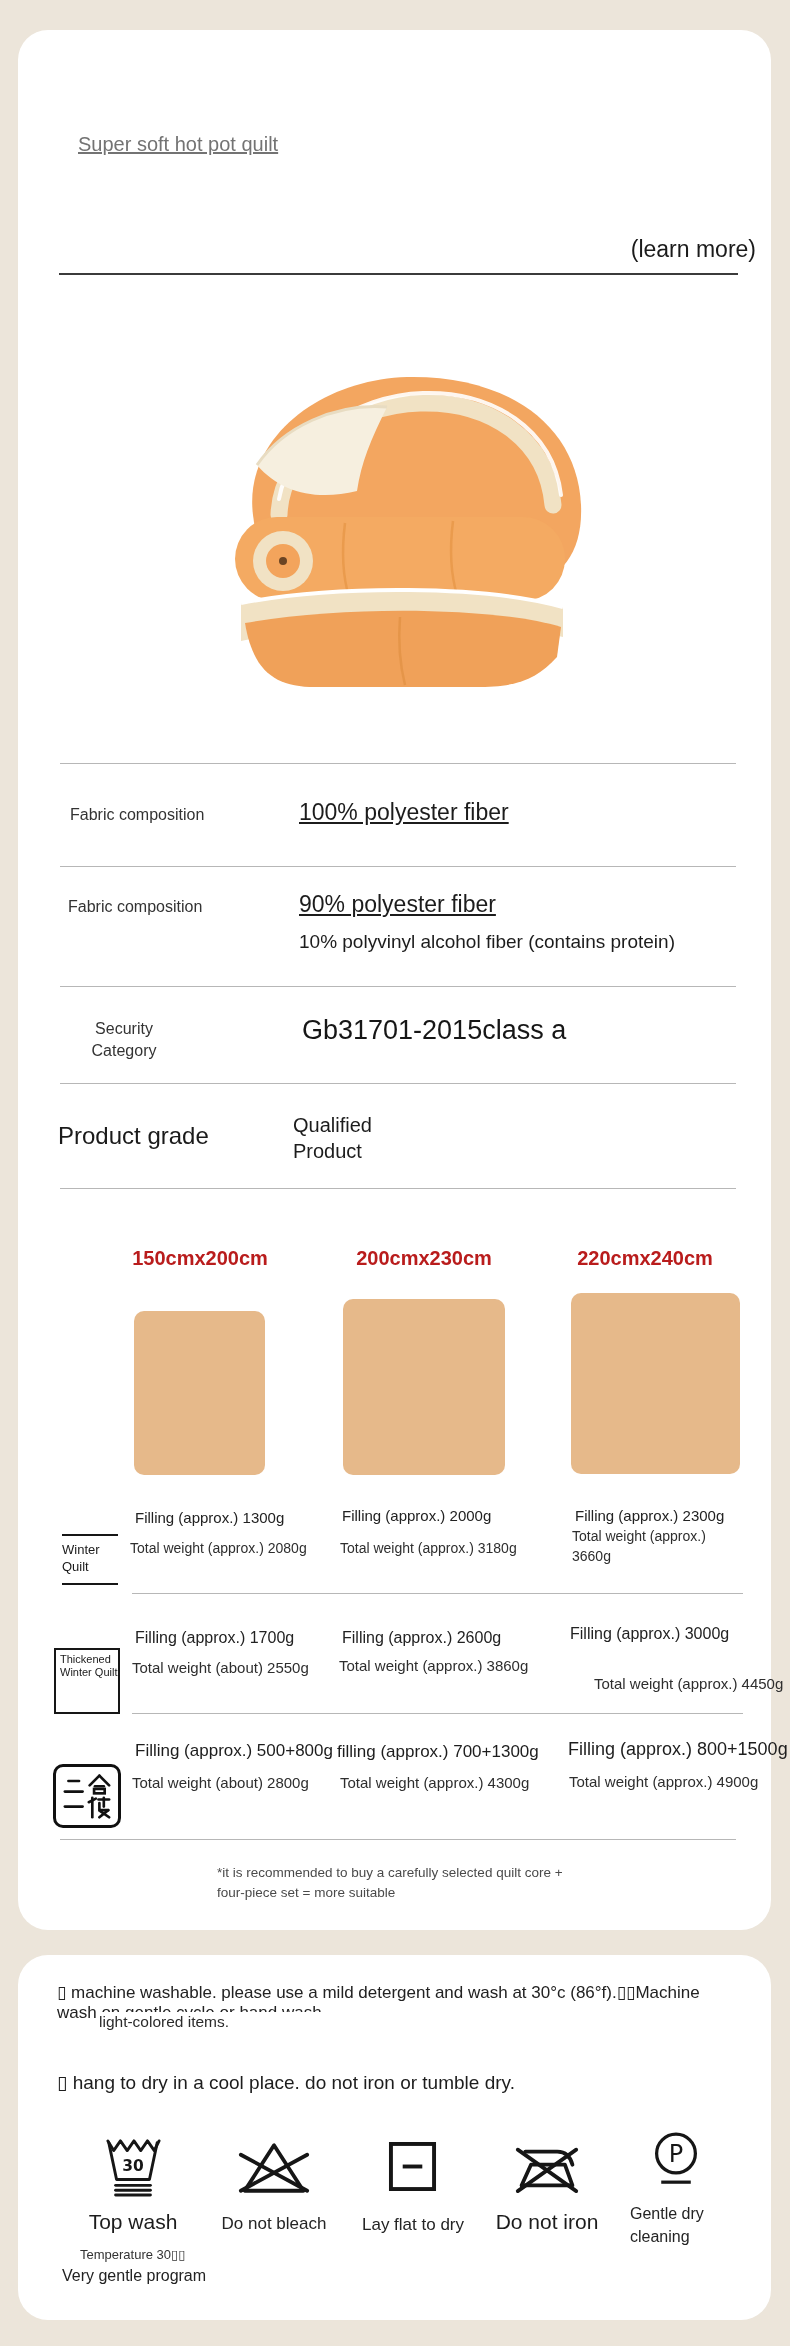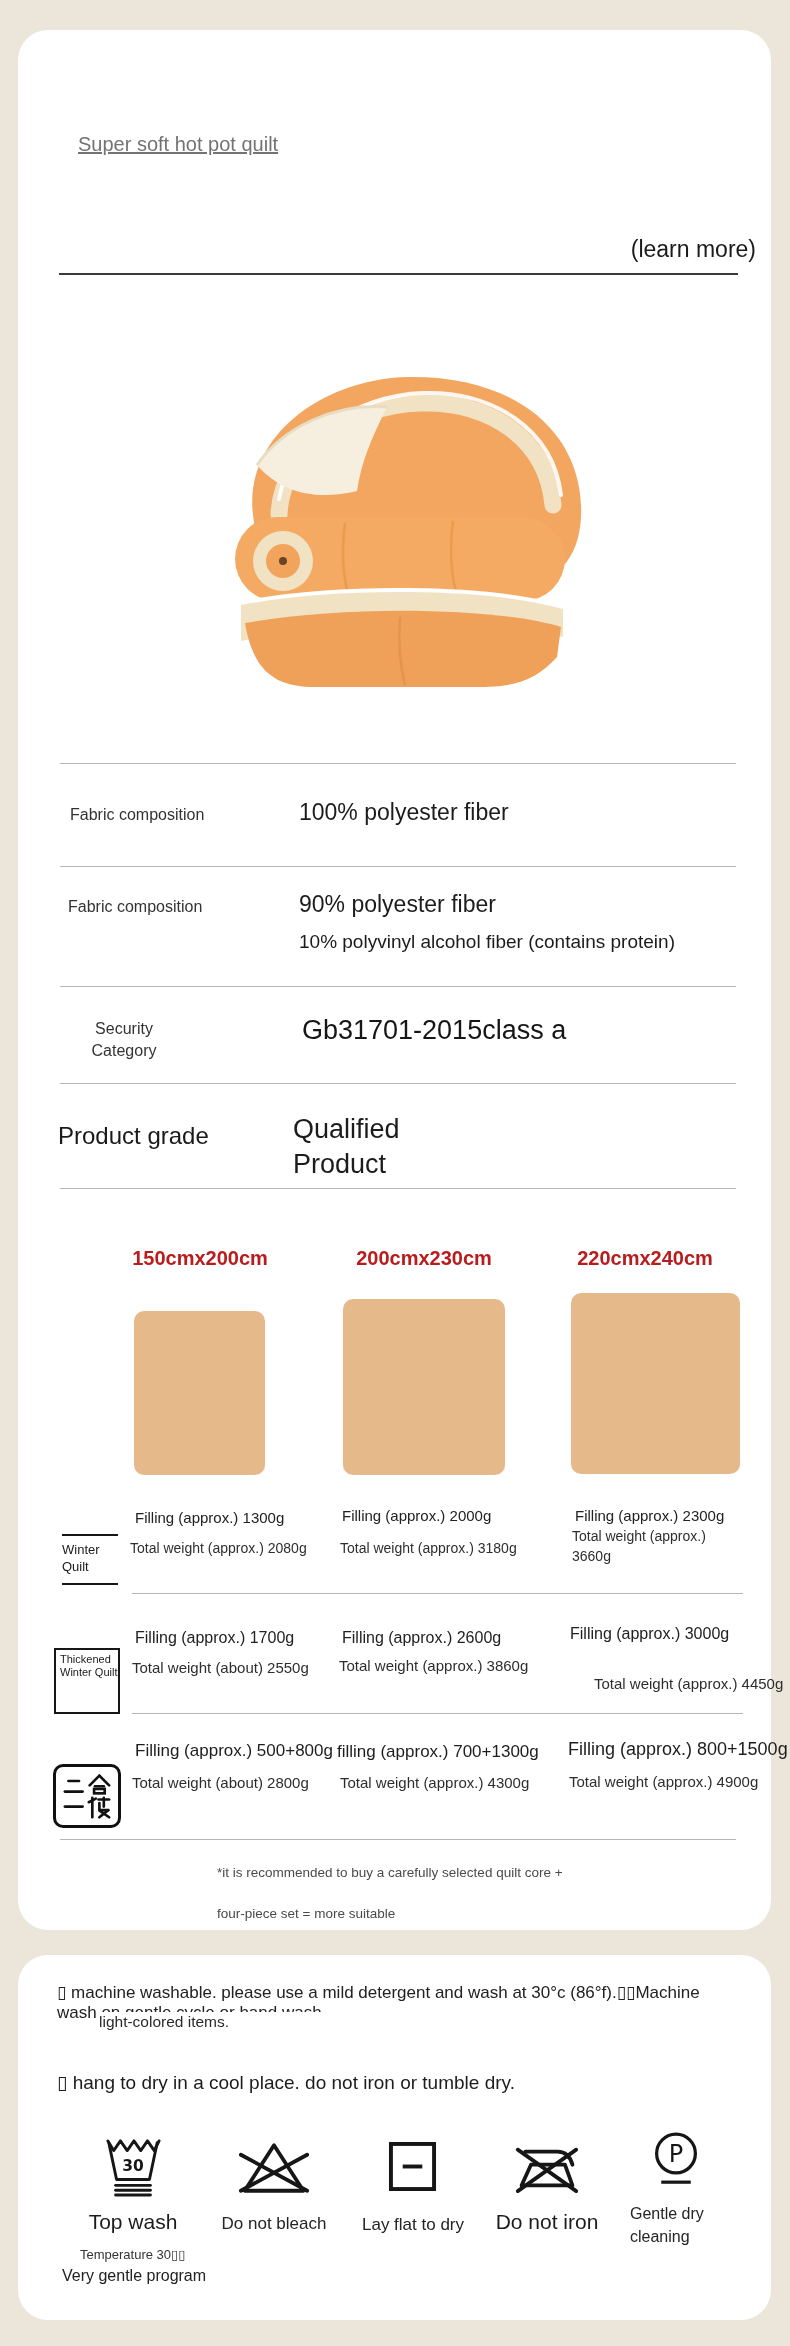--- a/index.html
+++ b/index.html
@@ -8,25 +8,25 @@
   .card{position:absolute;background:#ffffff;border-radius:30px;}
   #card1{left:18px;top:30px;width:753px;height:1900px;}
   #card2{left:18px;top:1955px;width:753px;height:365px;}
   .abs{position:absolute;}
   .product-name{left:60px;top:103px;font-size:20px;color:#737373;text-decoration:underline;}
   .file-card{left:56px;top:166px;font-size:45px;color:#111;letter-spacing:0.5px;}
   .learn-more{left:460px;top:206px;width:278px;text-align:right;font-size:23px;color:#1b1b1b;cursor:pointer;}
   .hr-dark{left:59px;top:273px;width:679px;height:2px;background:#3b3b3b;}
   .divider{height:1px;background:#b7b7b7;}
   .spec-label{font-size:16px;color:#333;}
-  .spec-value{font-size:23px;color:#1c1c1c;}
+  .spec-value{font-size:23px;color:#1c1c1c;text-decoration:underline;}
   .spec-value2{font-size:19px;color:#1c1c1c;}
   .sec-label{width:92px;text-align:center;line-height:1.35;display:inline-block;}
   .grade-label{font-size:24px;color:#1a1a1a;}
-  .grade-value{font-size:27px;color:#1c1c1c;width:110px;line-height:1.3;}
+  .grade-value{font-size:20px;color:#1c1c1c;width:110px;line-height:1.3;}
   .size-header{font-size:20px;font-weight:700;color:#b91c1c;text-align:center;width:170px;}
   .swatch{position:absolute;border-radius:10px;}
   .cell-fill{font-size:15px;color:#222;white-space:nowrap;}
   .cell-total{font-size:14px;color:#2e2e2e;white-space:nowrap;}
   .cell-fill2{font-size:16px;color:#222;white-space:nowrap;}
   .cell-total2{font-size:15px;color:#2e2e2e;white-space:nowrap;}
   .cell-fill3{font-size:17px;color:#1d1d1d;white-space:nowrap;}
   .cell-total3{font-size:15px;color:#2e2e2e;white-space:nowrap;}
   .wrapcell{white-space:normal;width:160px;line-height:1.4;}
   .winter-label{left:44px;top:1504px;width:56px;font-size:13px;color:#1a1a1a;line-height:1.3;
@@ -148,21 +148,21 @@
     <div class="abs cell-total3" style="left:114px;top:1744px;">Total weight (about) 2800g</div>
     <div class="abs cell-fill3" style="left:319px;top:1712px;">filling (approx.) 700+1300g</div>
     <div class="abs cell-total3" style="left:322px;top:1744px;">Total weight (approx.) 4300g</div>
     <div class="abs" style="left:550px;top:1709px;font-size:18px;color:#1d1d1d;white-space:nowrap;">Filling (approx.) 800+1500g</div>
     <div class="abs cell-total3" style="left:551px;top:1743px;">Total weight (approx.) 4900g</div>
 
     <div class="abs divider" style="left:42px;top:1809px;width:676px;"></div>
 
     <div class="abs footnote" style="left:199px;top:1833px;">
       <span style="display:block;">*it is recommended to buy a carefully selected quilt core +</span>
-      <span style="display:block;margin-top:21px;">four-piece set = more suitable</span>
+      <span style="display:block;">four-piece set = more suitable</span>
     </div>
   </div>
 
   <div class="card" id="card2">
 
     <div class="abs care-text" style="left:39px;top:28px;width:682px;">▯ machine washable. please use a mild detergent and wash at 30°c (86°f).▯▯Machine wash on gentle cycle or hand wash</div>
     <div class="abs care-note" style="left:81px;top:57px;width:440px;background:#fff;">
       <span style="display:block;">light-colored items.</span>
     </div>
     <div class="abs care-text2" style="left:39px;top:116px;">▯ hang to dry in a cool place. do not iron or tumble dry.</div>

